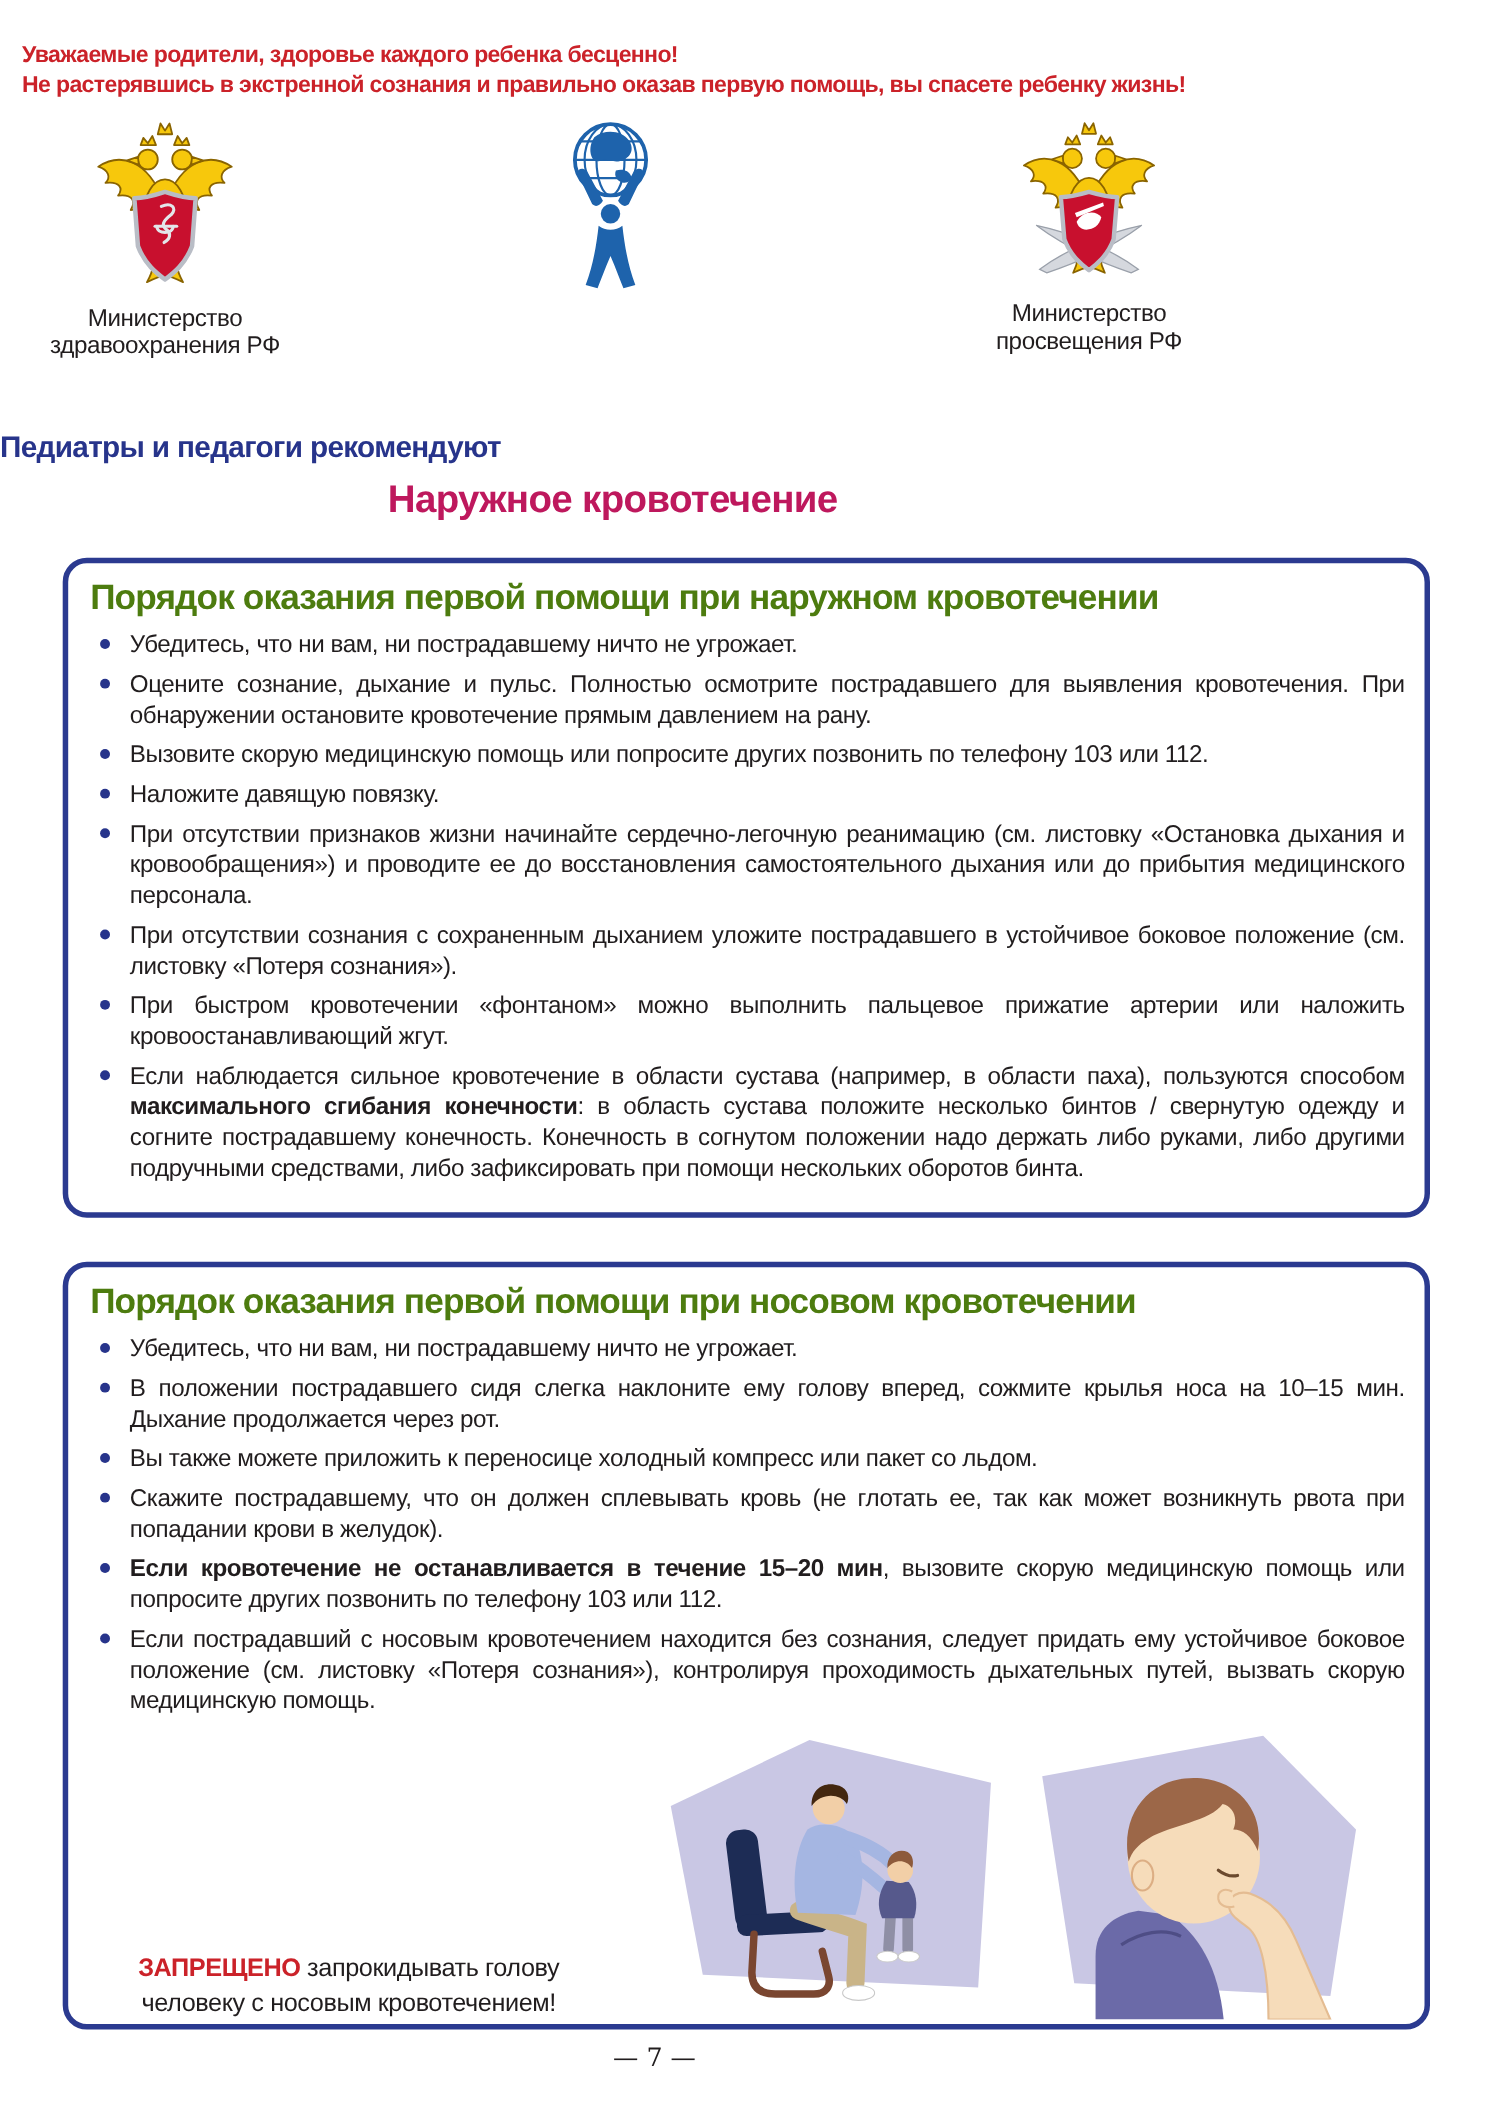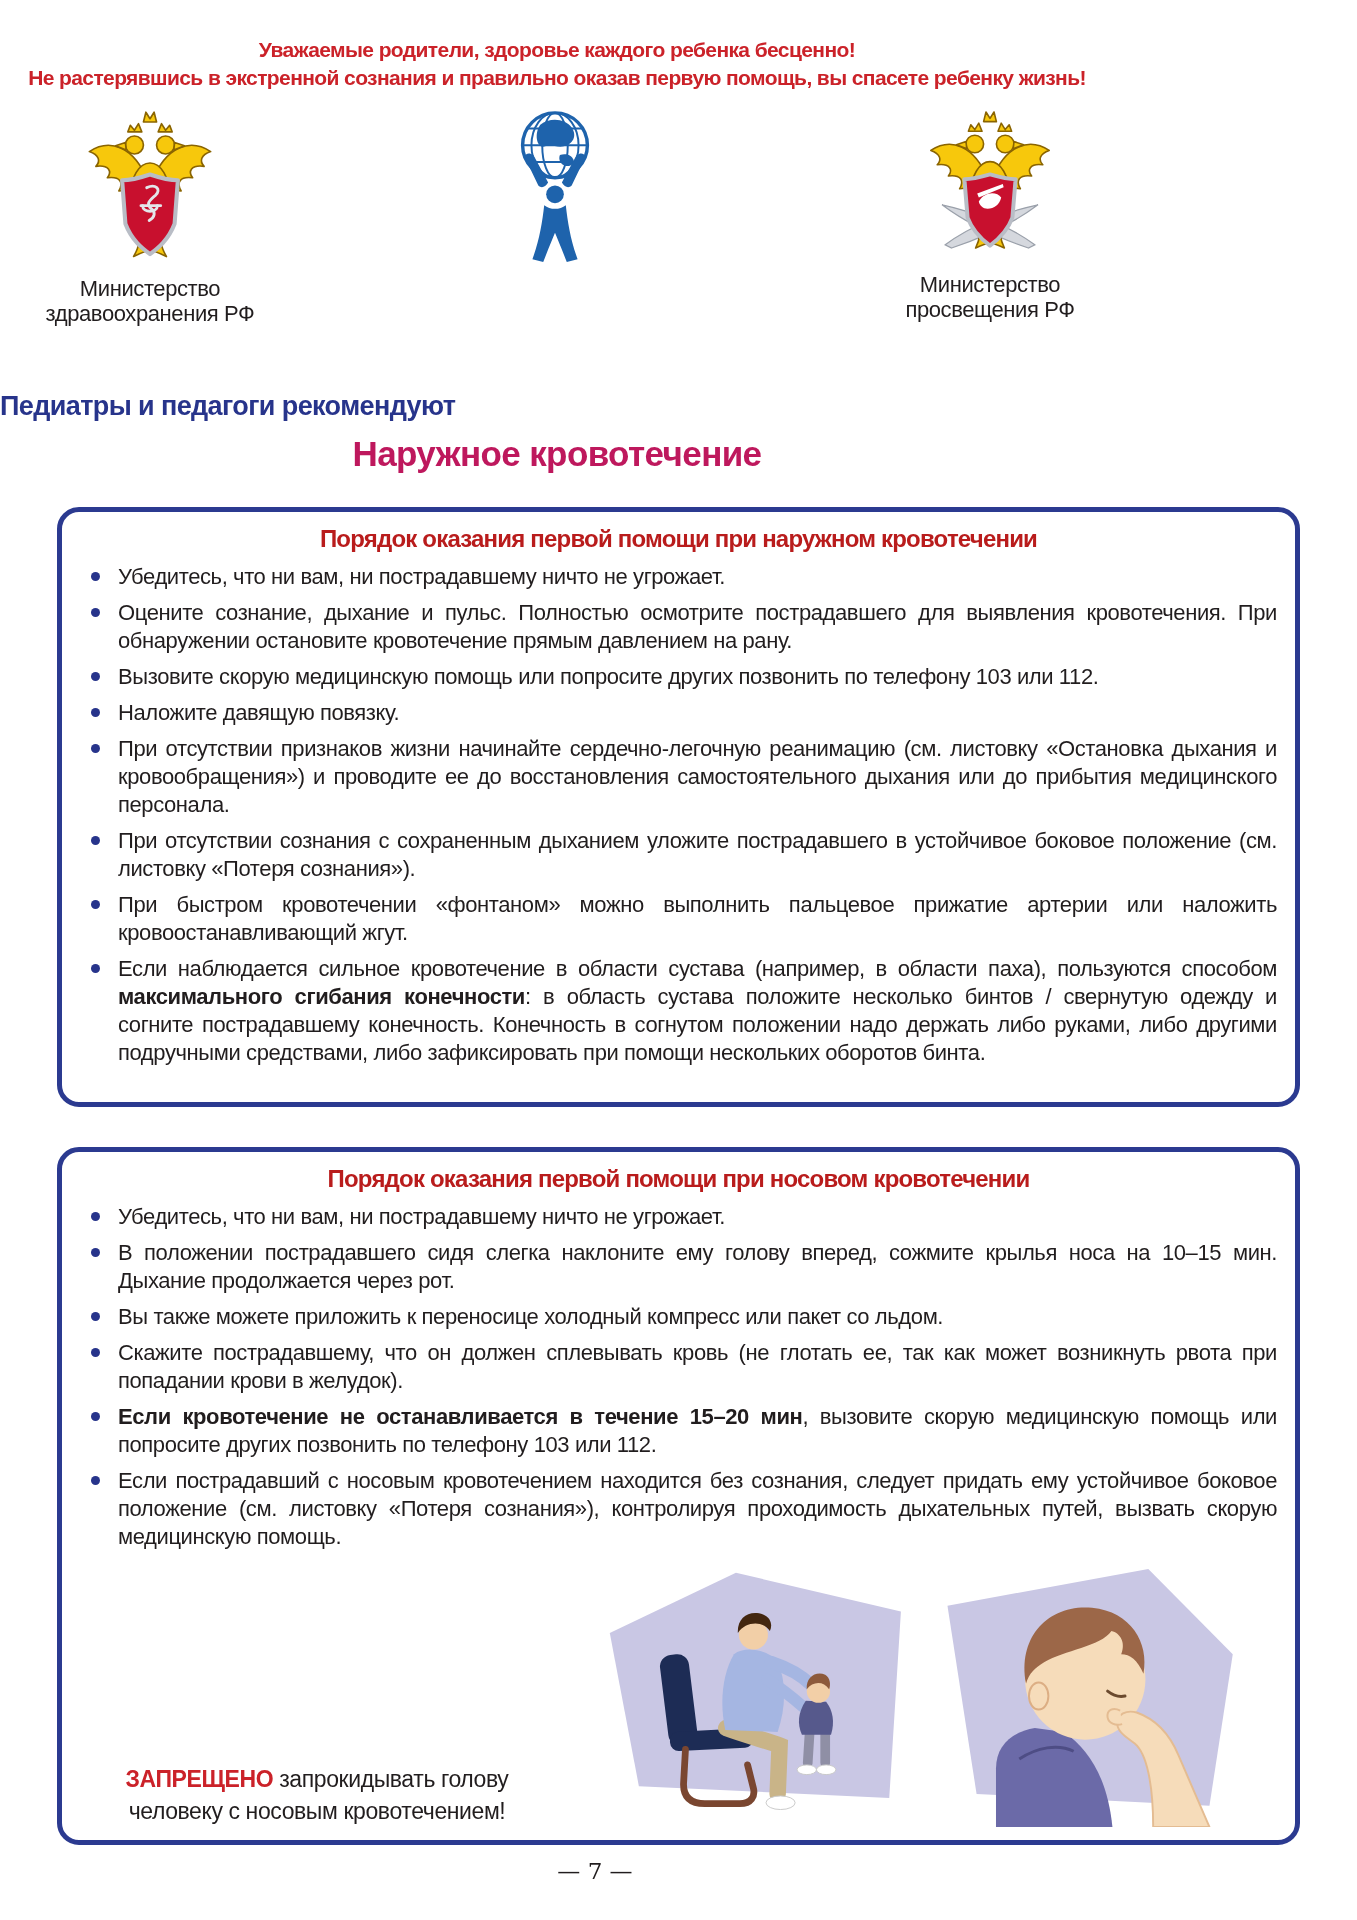--- a/index.html
+++ b/index.html
@@ -7,22 +7,22 @@
     position:relative;
     width:1357px;height:1920px;
     background:#ffffff;
     font-family:"Liberation Sans",sans-serif;
     color:#211d1e;
     overflow:hidden;
   }
   
   .header-text{
     position:absolute;top:36px;left:0;width:1114px;
-    text-align:center;color:#cb2229;font-weight:bold;
-    font-size:21px;line-height:28px;letter-spacing:-0.6px;white-space:nowrap;
+    text-align:left;color:#cb2229;font-weight:bold;
+    font-size:21px;line-height:28px;letter-spacing:-0.6px;white-space:nowrap;padding-left:20px;
   }
   .logo{position:absolute;text-align:center;}
   .logo-left{top:104px;left:40px;width:220px;}
   .logo-center{top:104px;left:460px;width:190px;}
   .logo-right{top:104px;left:875px;width:230px;}
   .logo svg{display:block;margin:0 auto;}
   .logo-label{
     margin-top:8px;font-weight:normal;font-size:22px;line-height:25px;
     letter-spacing:-0.4px;color:#211d1e;
   }
@@ -37,22 +37,22 @@
   }
   
   .rule-box{
     position:absolute;left:57px;width:1243px;
     border:5px solid #2b3a90;border-radius:22px;
     box-sizing:border-box;background:#fff;
   }
   .box-external{top:507px;height:600px;}
   .box-nasal{top:1147px;height:698px;}
   .box-title{
-    margin:13px 20px 0;text-align:center;color:#b91c1c;
-    font-weight:bold;font-size:24px;letter-spacing:-0.8px;white-space:nowrap;
+    margin:13px 20px 0;text-align:left;color:#4d7c0f;
+    font-weight:bold;font-size:32px;letter-spacing:-0.8px;white-space:nowrap;
   }
   ul.bullets{
     list-style:none;margin:10px 0 0;padding:0 18px 0 56px;
   }
   ul.bullets li{
     position:relative;font-size:22px;line-height:28px;
     letter-spacing:-0.4px;text-align:justify;margin:0 0 8px;color:#211d1e;
   }
   ul.bullets li::before{
     content:"";position:absolute;left:-27px;top:9px;

